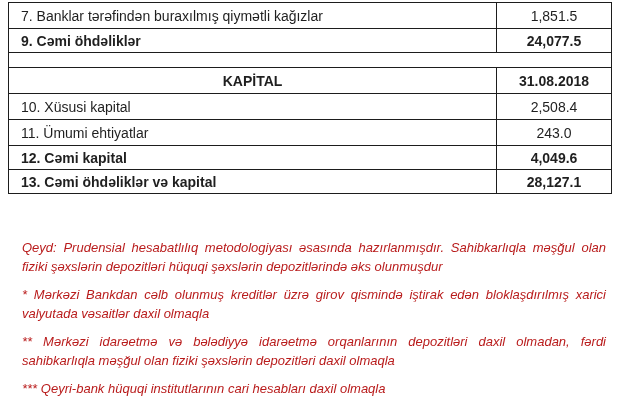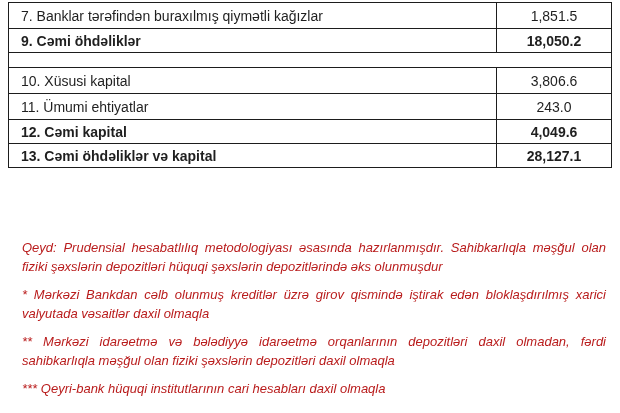--- a/index.html
+++ b/index.html
@@ -65,30 +65,34 @@
 
   <div class="fin-table-wrap">
     <table class="fin-table">
       <tbody>
         <tr class="data-row">
           <td>7. Banklar tərəfindən buraxılmış qiymətli kağızlar</td>
           <td class="val">1,851.5</td>
         </tr>
         <tr class="data-row bold-row">
           <td>9. Cəmi öhdəliklər</td>
-          <td class="val">18,050.2</td>
+          <td class="val">24,077.5</td>
         </tr>
 
         <tr class="spacer-row">
           <td colspan="2"></td>
         </tr>
 
+        <tr class="header-row">
+          <td class="hdr-title">KAPİTAL</td>
+          <td class="val">31.08.2018</td>
+        </tr>
         <tr class="data-row">
           <td>10. Xüsusi kapital</td>
-          <td class="val">3,806.6</td>
+          <td class="val">2,508.4</td>
         </tr>
         <tr class="data-row">
           <td>11. Ümumi ehtiyatlar</td>
           <td class="val">243.0</td>
         </tr>
         <tr class="data-row bold-row">
           <td>12. Cəmi kapital</td>
           <td class="val">4,049.6</td>
         </tr>
         <tr class="data-row bold-row">

